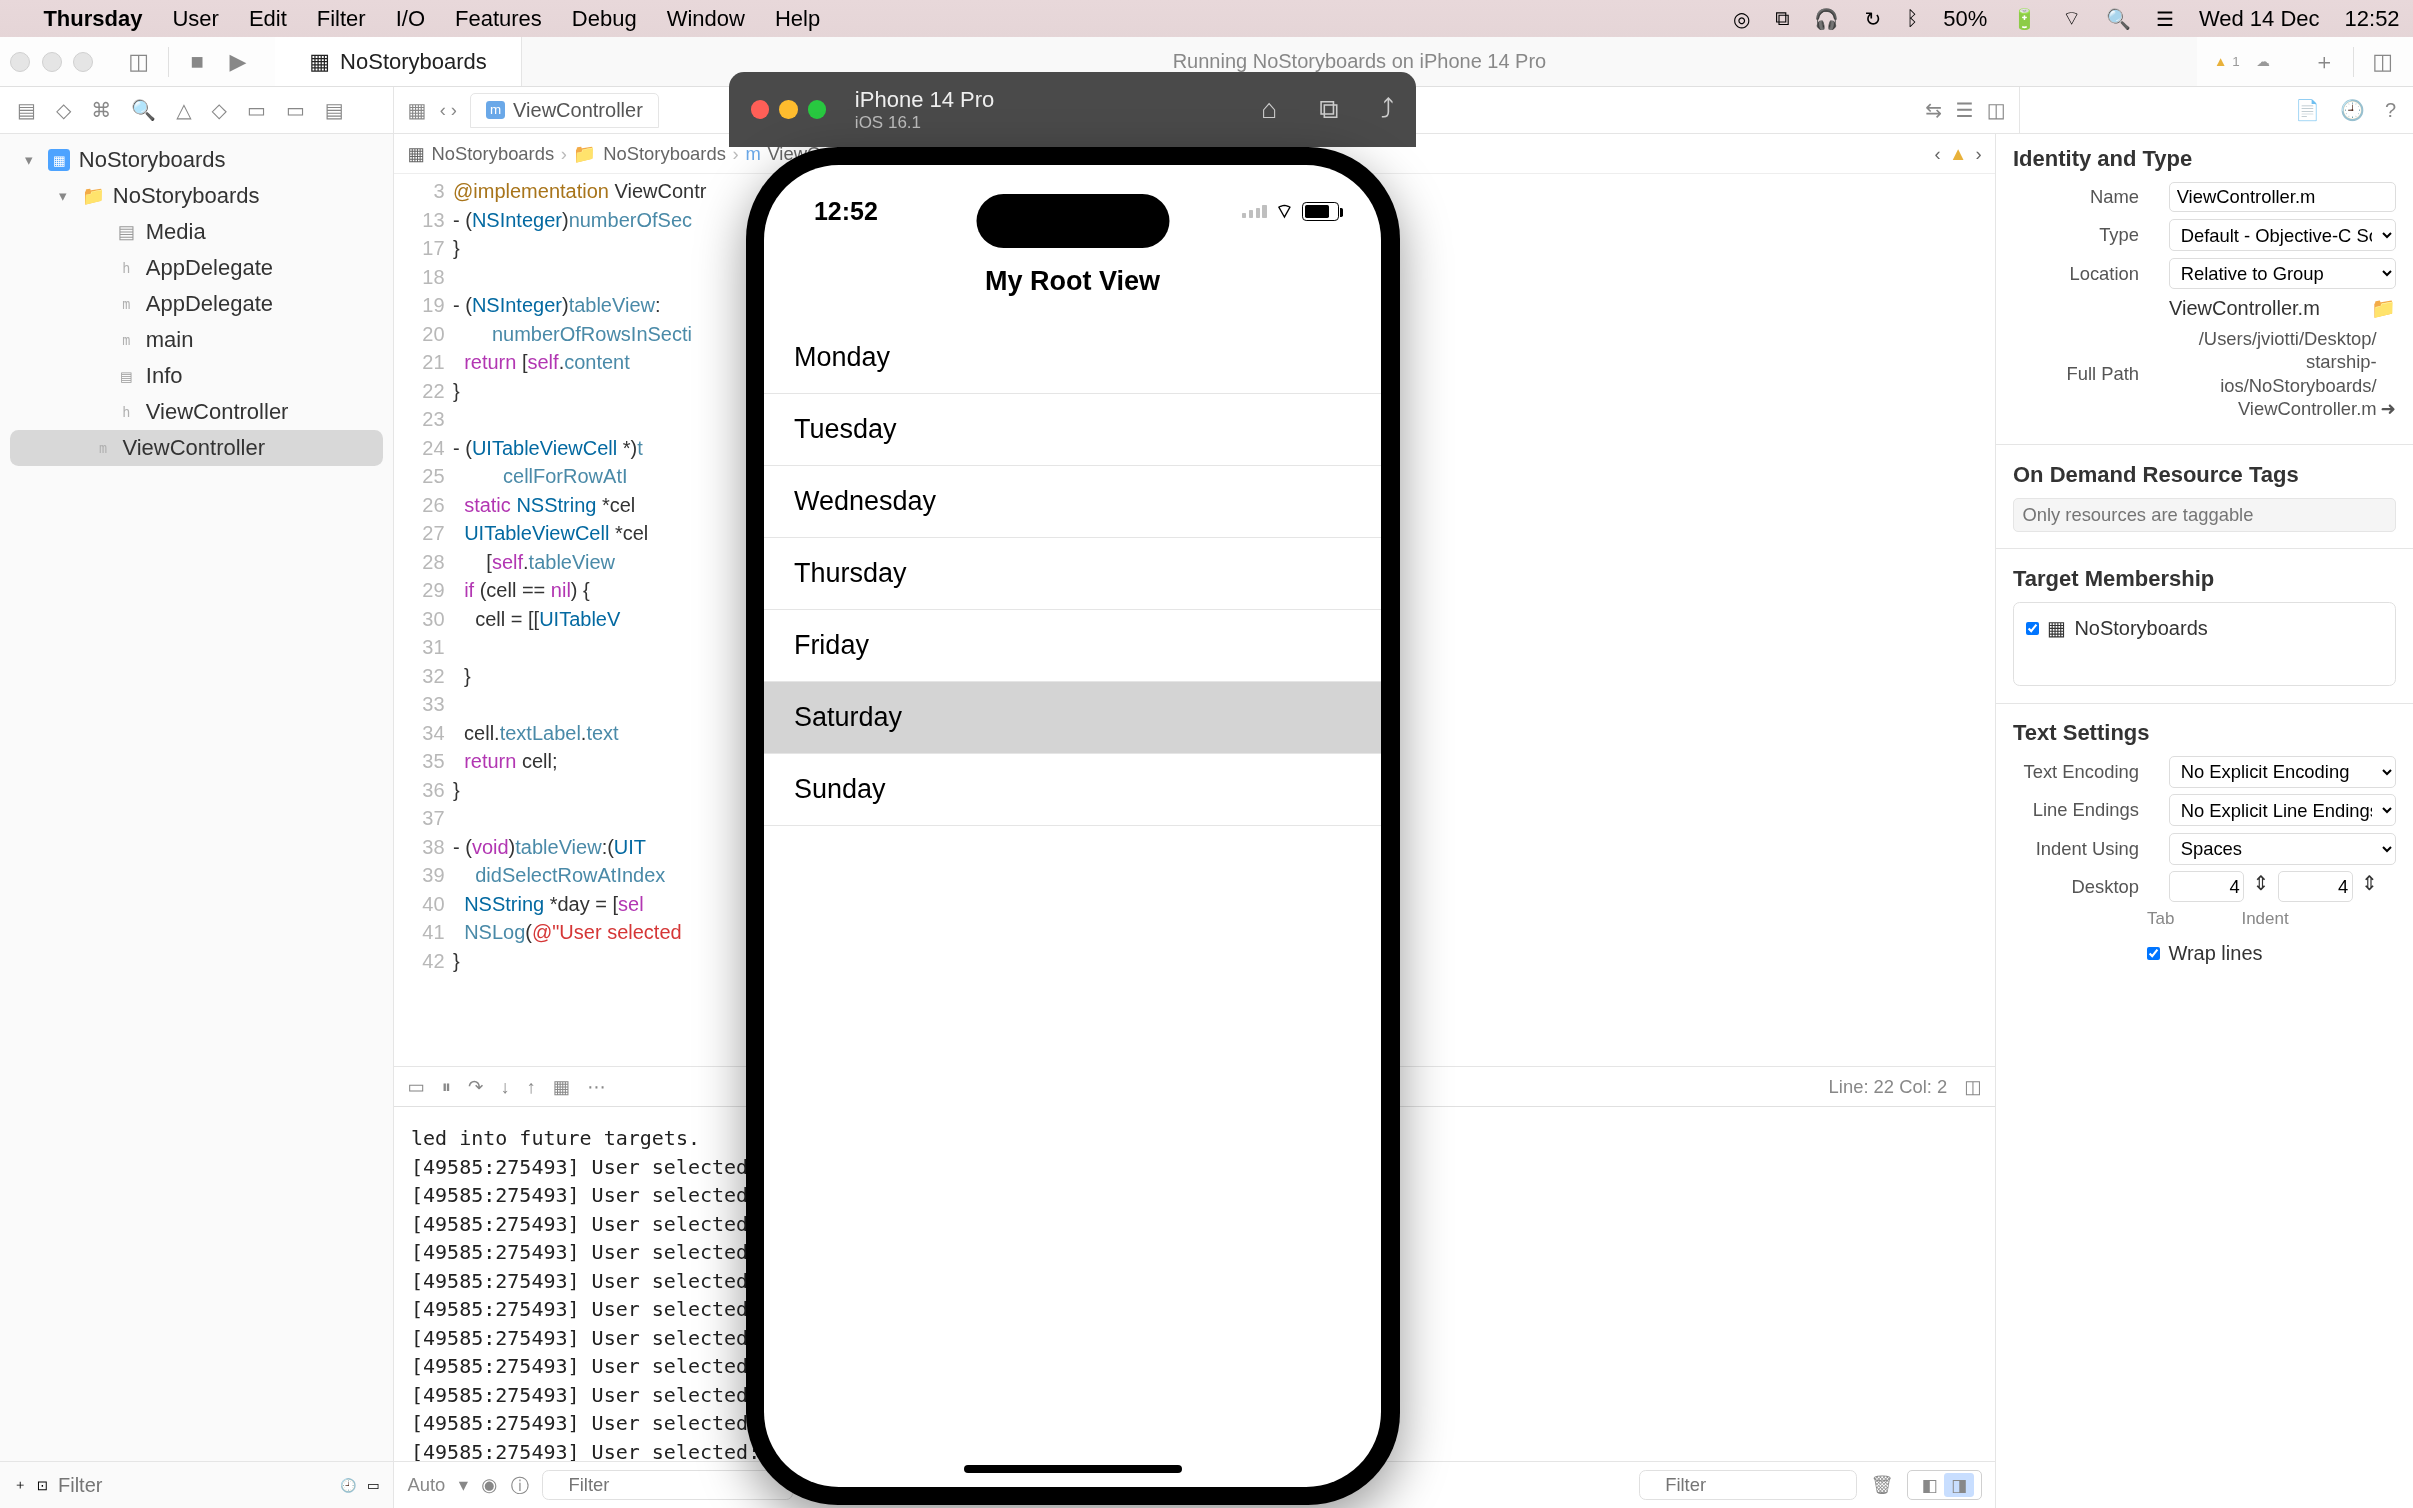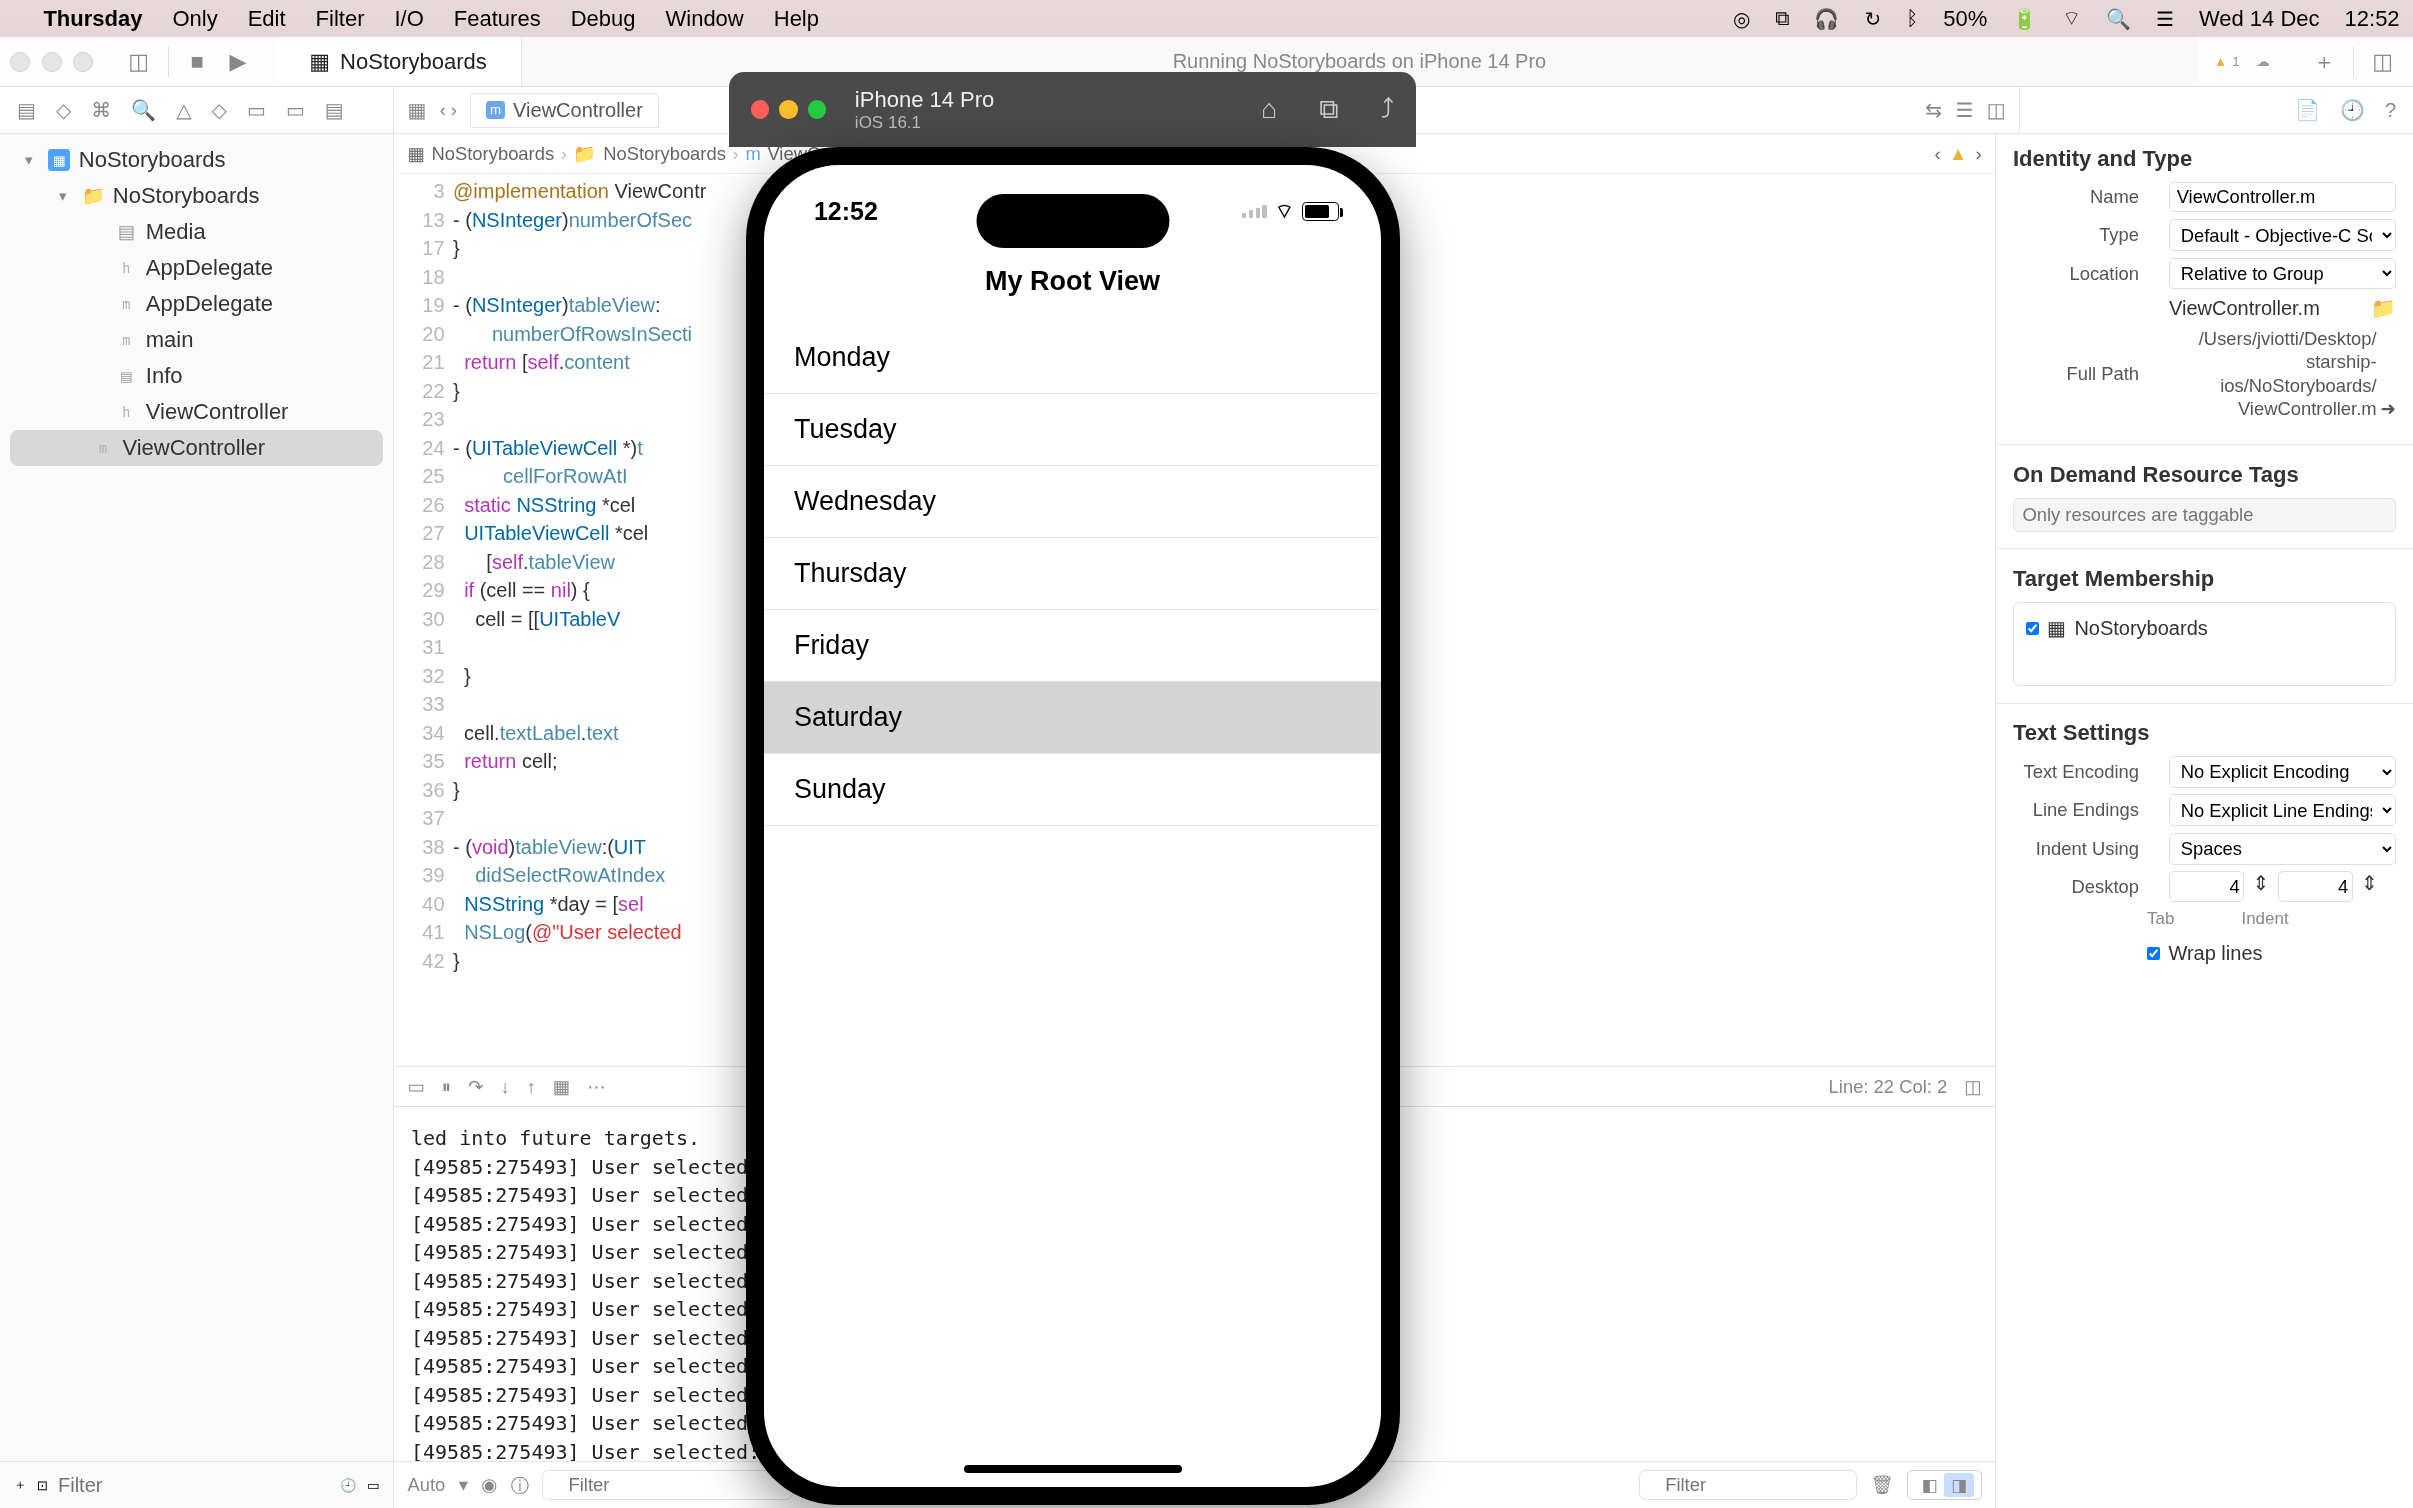--- a/index.html
+++ b/index.html
@@ -128,21 +128,21 @@
 .bars i { width:4.2px; background:#000; border-radius:0.8px; display:block; }
 .bars i.d { opacity:0.25; }
 </style>
 </head>
 <body>
 
 <div class="menubar">
   <div class="left">
     <span class="apple"></span>
     <span class="app-name">Thursday</span>
-    <span>Only</span>
+    <span>User</span>
     <span>Edit</span>
     <span>Filter</span>
     <span>I/O</span>
     <span>Features</span>
     <span>Debug</span>
     <span>Window</span>
     <span>Help</span>
   </div>
   <div class="right">
     <span class="icon">◎</span>

